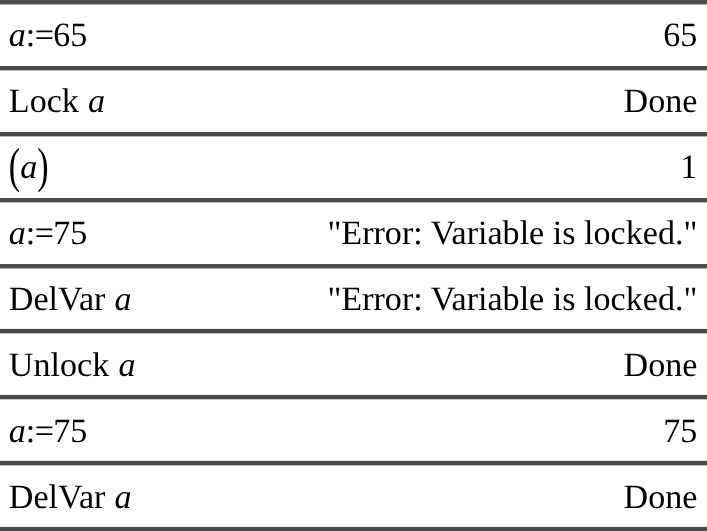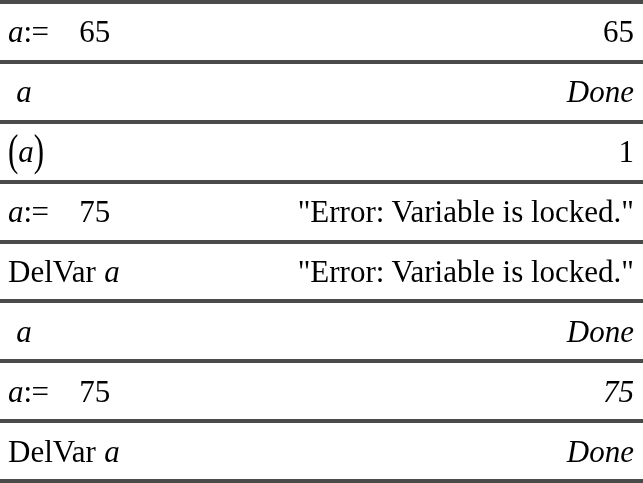--- a/index.html
+++ b/index.html
@@ -83,27 +83,25 @@
   
   .tparen {
     font-style: normal;
     display: inline-block;
     transform: scaleY(1.45) translateY(-0.035em);
     transform-origin: center;
     font-size: 31px;
   }
 
   .italic-result {
-    font-style: italic;
     text-align: right;
   }
 
   .plain-result {
     font-style: normal;
-    margin-left: 31px;
   }
 
   .str-result {
     font-style: normal;
   }
 </style>
 </head>
 <body>
 
 <div id="cas-table">
@@ -117,20 +115,21 @@
           <span class="assign">:=</span>
           <span class="plain-result">65</span>
       </div>
       <div class="result plain-result">65</div>
     </div>
 
     <div class="rule"></div>
 
     <div class="cas-row">
       <div class="expr">
+        <span class="kw">Lock</span>
           <span class="sp"></span>
           <span class="var">a</span>
       </div>
       <div class="result italic-result">Done</div>
     </div>
 
     <div class="rule"></div>
 
     <div class="cas-row">
       <div class="expr">
@@ -160,20 +159,21 @@
           <span class="sp"></span>
           <span class="var">a</span>
       </div>
       <div class="result str-result">"Error: Variable is locked."</div>
     </div>
 
     <div class="rule"></div>
 
     <div class="cas-row">
       <div class="expr">
+        <span class="kw">Unlock</span>
           <span class="sp"></span>
           <span class="var">a</span>
       </div>
       <div class="result italic-result">Done</div>
     </div>
 
     <div class="rule"></div>
 
     <div class="cas-row">
       <div class="expr">

